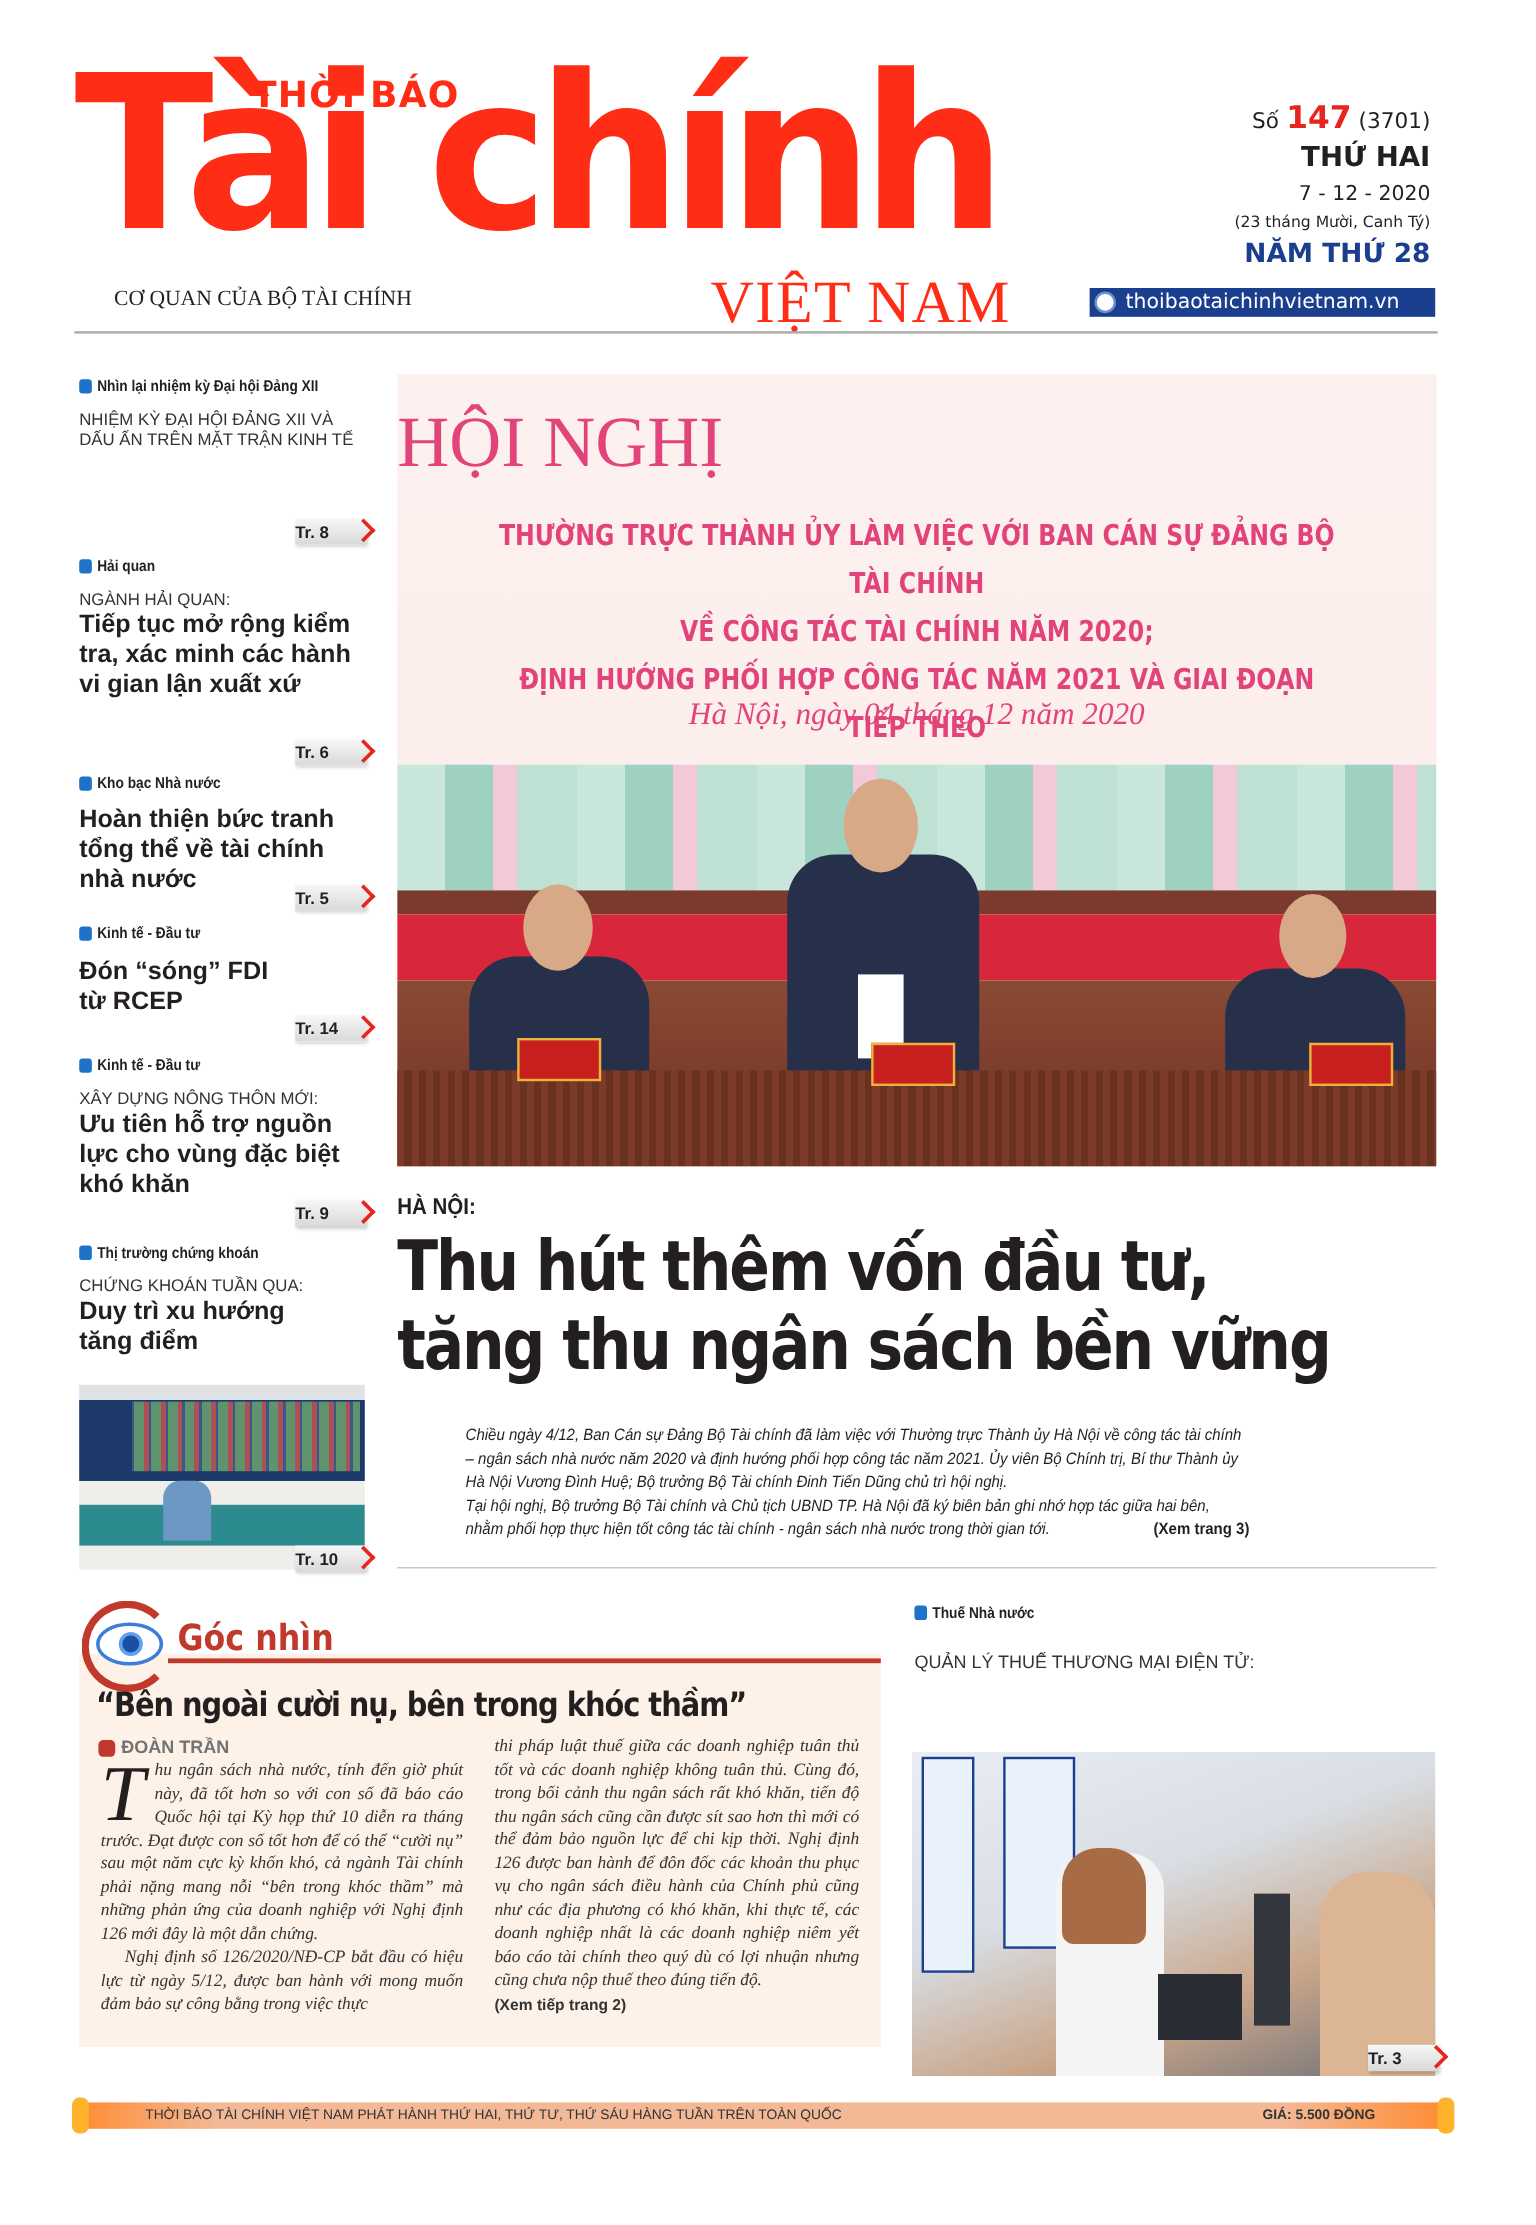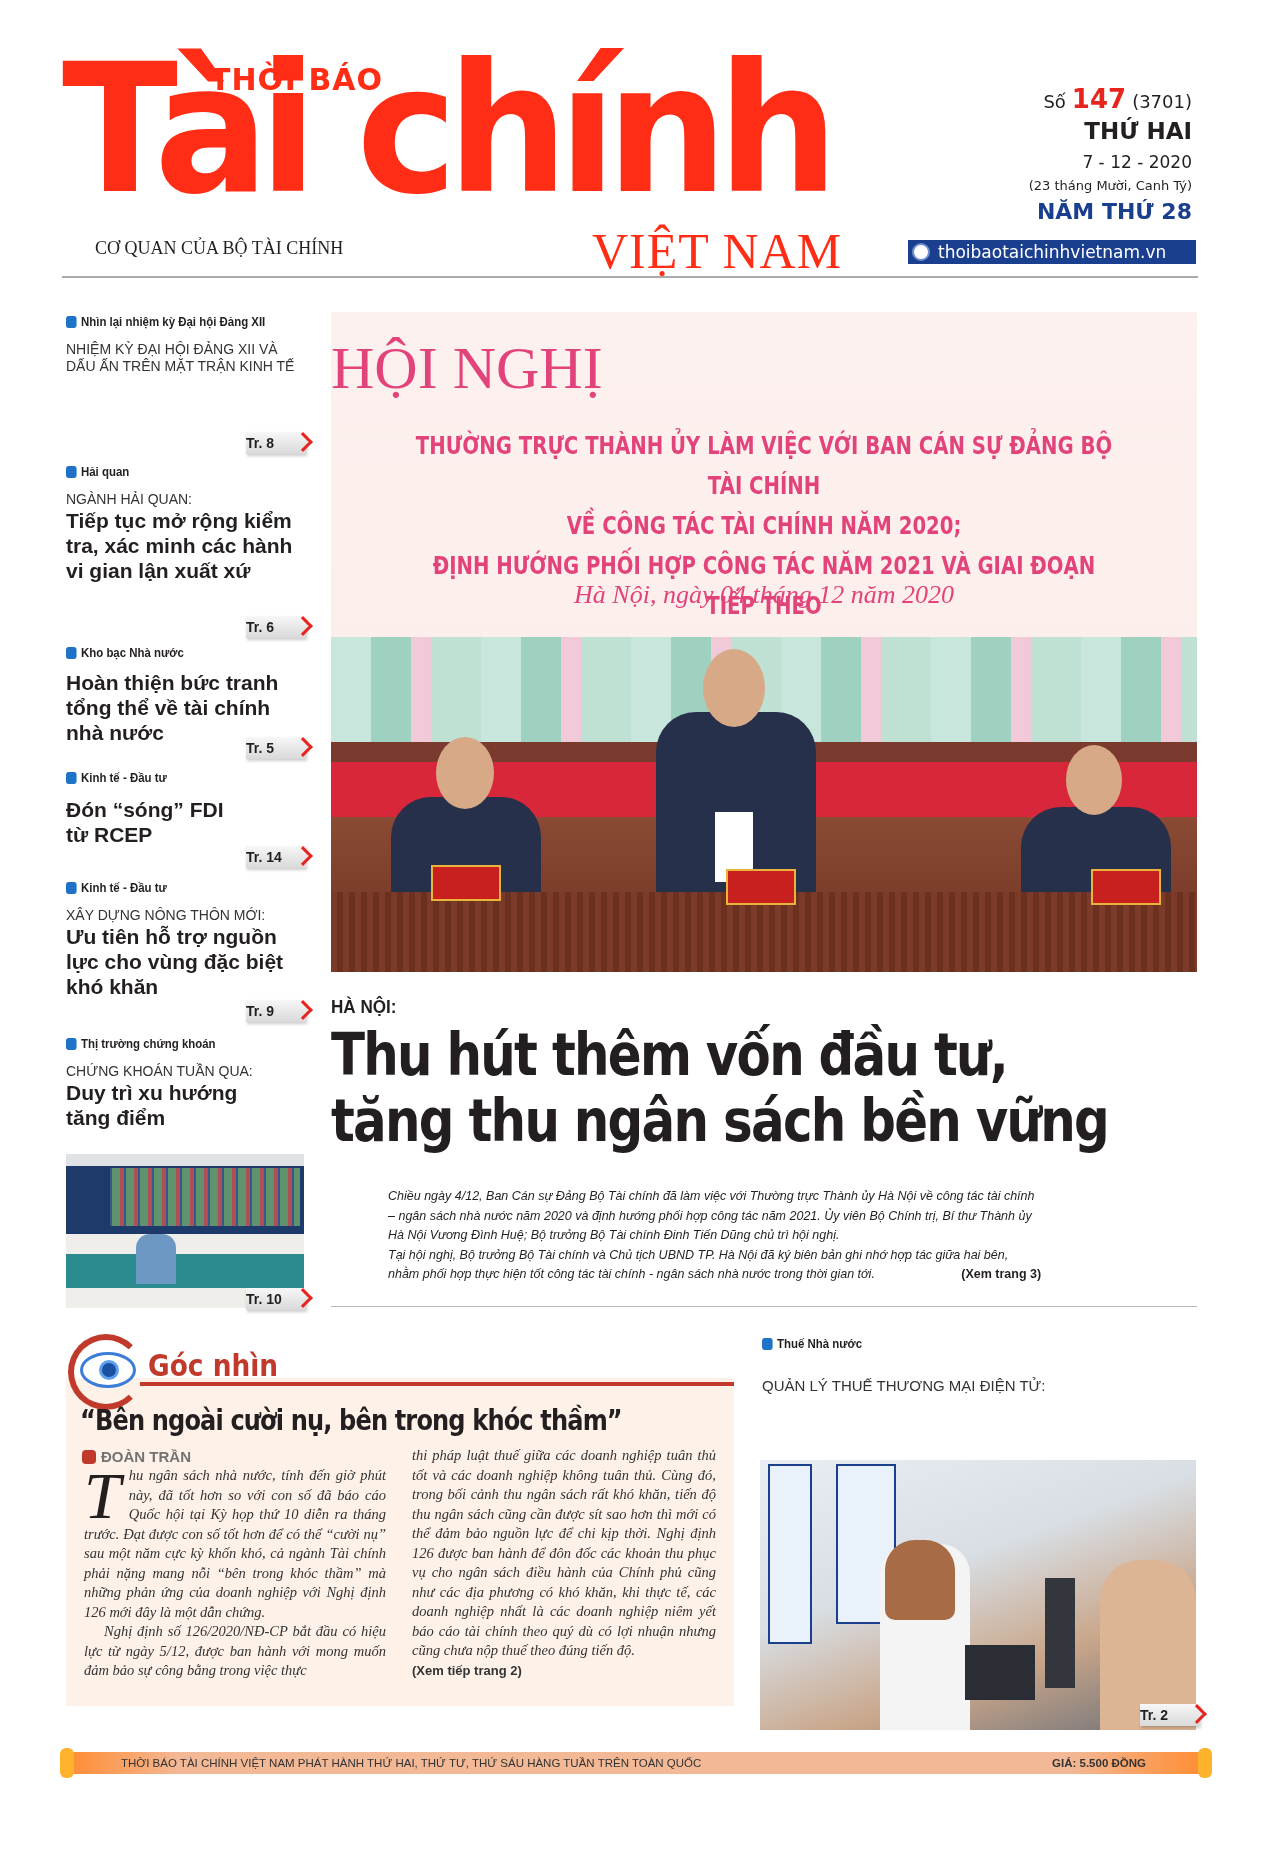--- a/index.html
+++ b/index.html
@@ -218,20 +218,20 @@
 </div>
 <div class="abs tax-photo">
   <div style="position:absolute;left:8px;top:4px;width:44px;height:180px;background:#e9f1fa;border:2px solid #1b3f8f"></div>
   <div style="position:absolute;left:76px;top:4px;width:60px;height:160px;background:#e9f1fa;border:2px solid #1b3f8f"></div>
   <div style="position:absolute;left:120px;top:84px;width:90px;height:186px;background:#f4f4f4;border-radius:30px 30px 0 0"></div>
   <div style="position:absolute;left:125px;top:80px;width:70px;height:80px;background:#a76b45;border-radius:30px 30px 10px 10px"></div>
   <div style="position:absolute;left:205px;top:185px;width:70px;height:55px;background:#2a2d34"></div>
   <div style="position:absolute;left:285px;top:118px;width:30px;height:110px;background:#33363d"></div>
   <div style="position:absolute;left:340px;top:100px;width:96px;height:170px;background:#dcb594;border-radius:40px 40px 0 0"></div>
 </div>
-<div class="abs tr" style="left:1140px;top:1704px">Tr. 2</div>
+<div class="abs tr" style="left:1140px;top:1704px">Tr. 3</div>
 
 <div class="abs foot">
   <span class="cap" style="left:-6px"></span>
   <span>THỜI BÁO TÀI CHÍNH VIỆT NAM PHÁT HÀNH THỨ HAI, THỨ TƯ, THỨ SÁU HÀNG TUẦN TRÊN TOÀN QUỐC</span>
   <span class="price">GIÁ: 5.500 ĐỒNG</span>
   <span class="cap" style="right:-6px"></span>
 </div>
 
 </body></html>

